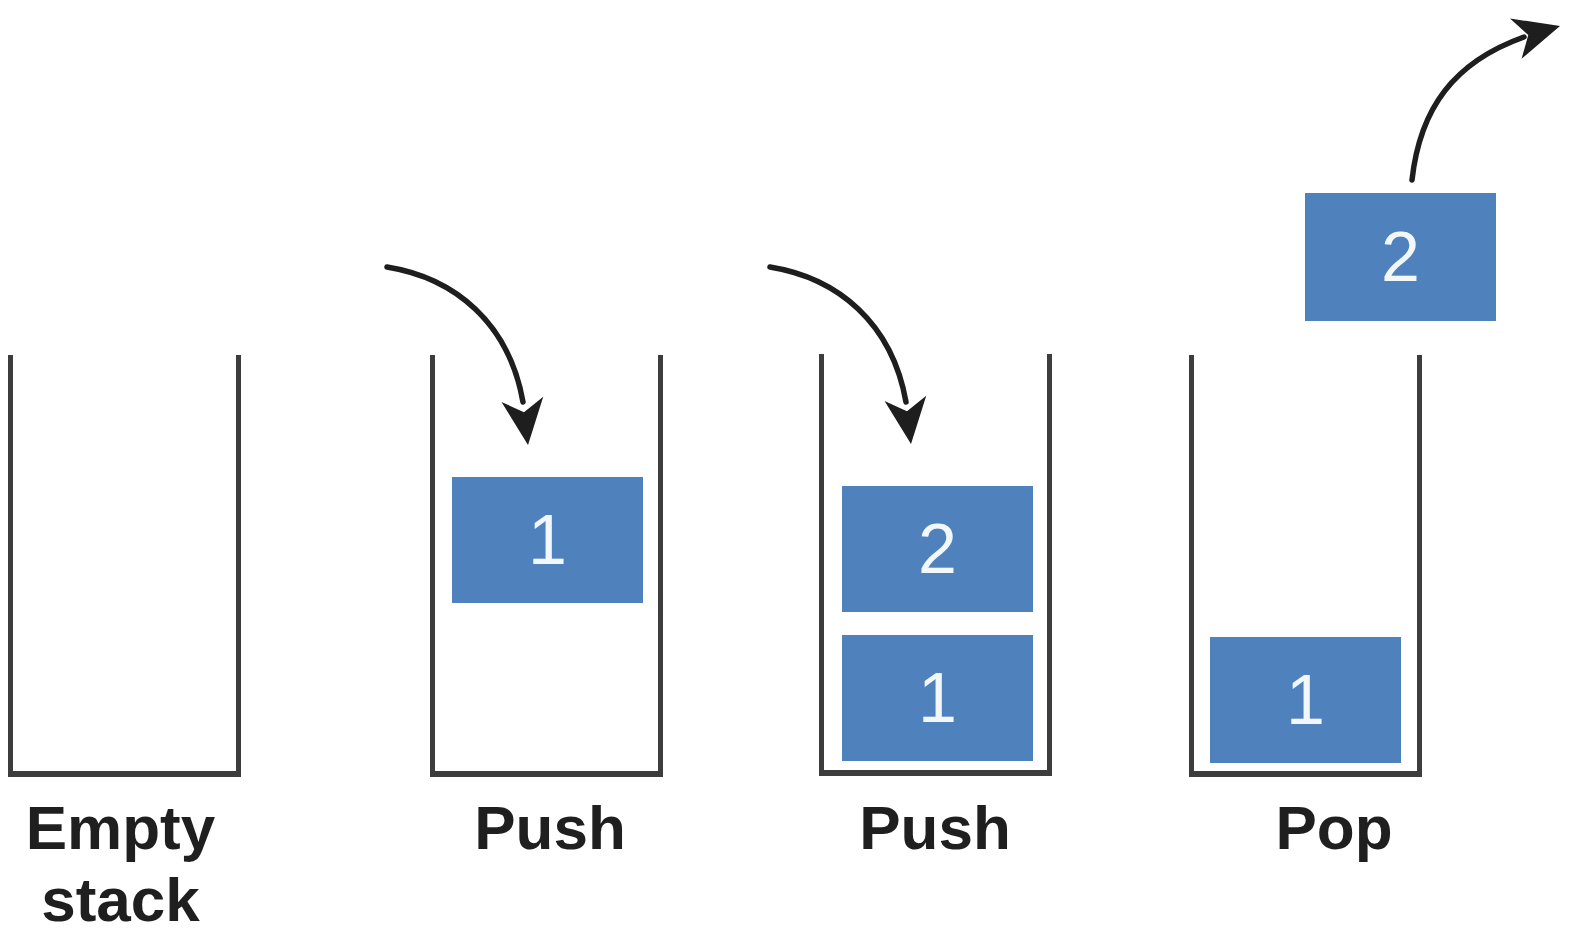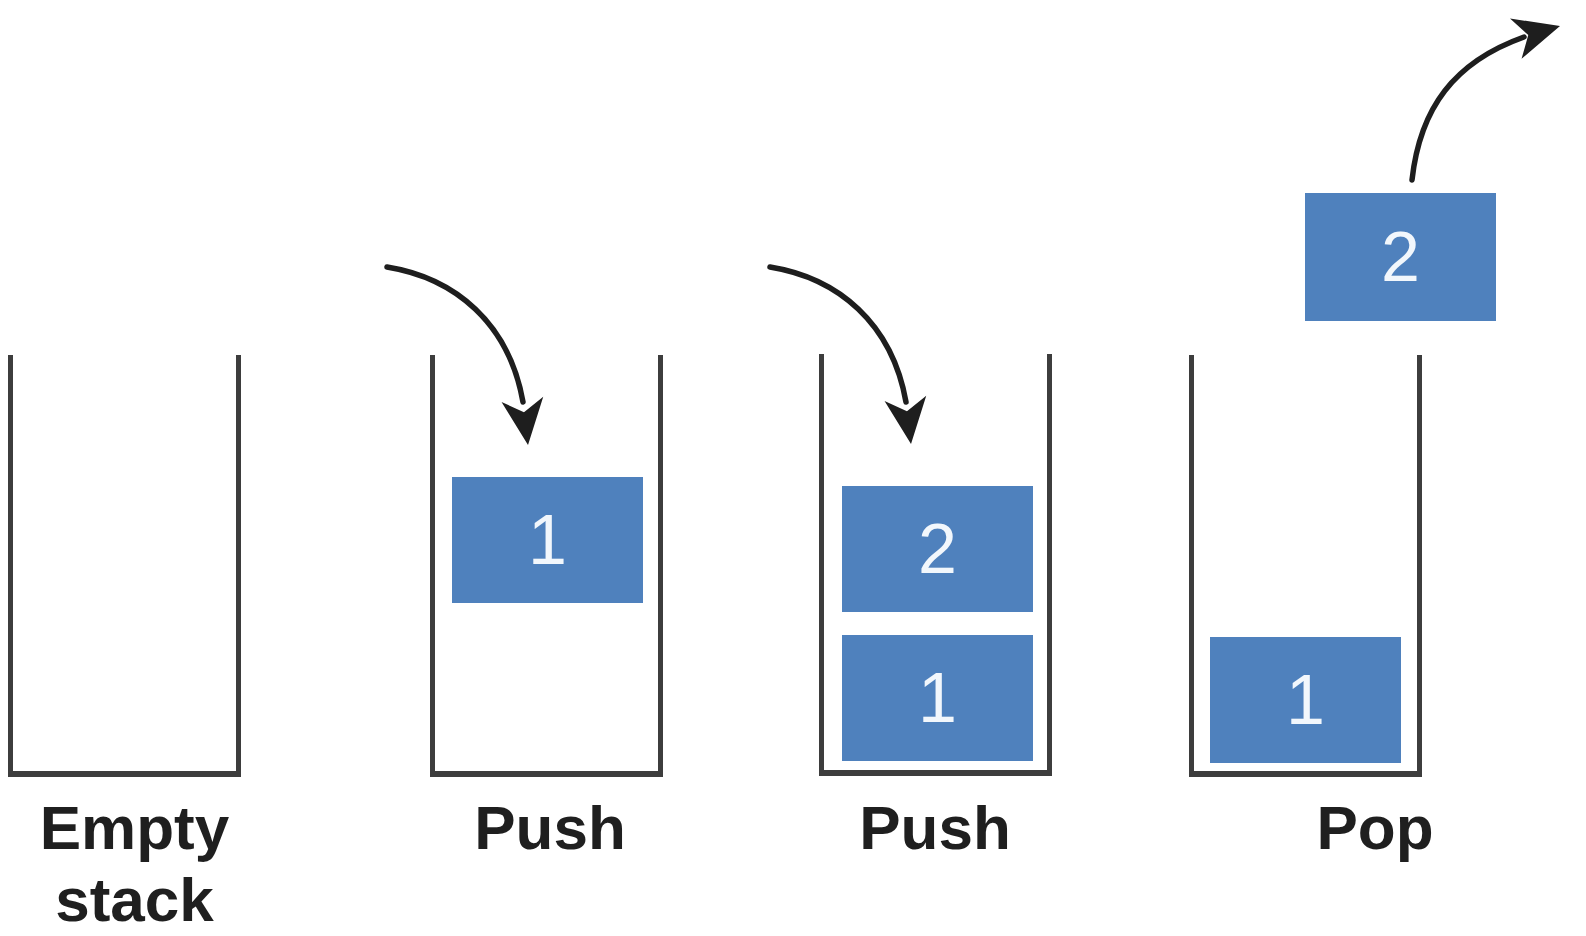--- a/index.html
+++ b/index.html
@@ -45,24 +45,24 @@
   .box.b-c4-1{left:1210px;top:637px;}
   .box.b-float-2{left:1305px;top:193px;height:128px;}
   .stage-label{
     position:absolute;
     width:240px;
     text-align:center;
     font-size:62px;line-height:72px;
     font-weight:bold;
     color:var(--label);
   }
-  .stage-label.l1{left:15px;top:792px;width:239px;}
+  .stage-label.l1{left:1px;top:792px;width:239px;}
   .stage-label.l2{left:430px;top:792px;}
   .stage-label.l3{left:815px;top:792px;}
-  .stage-label.l4{left:1255px;top:792px;}
+  .stage-label.l4{left:1214px;top:792px;}
   svg.arrows{
     position:absolute;left:0;top:0;
     width:1586px;height:936px;
     pointer-events:none;
   }
   svg .shaft{fill:none;stroke:var(--arrow);stroke-width:5.5;stroke-linecap:round;}
   svg .head{fill:var(--arrow);stroke:none;}
 </style>
 </head>
 <body>

